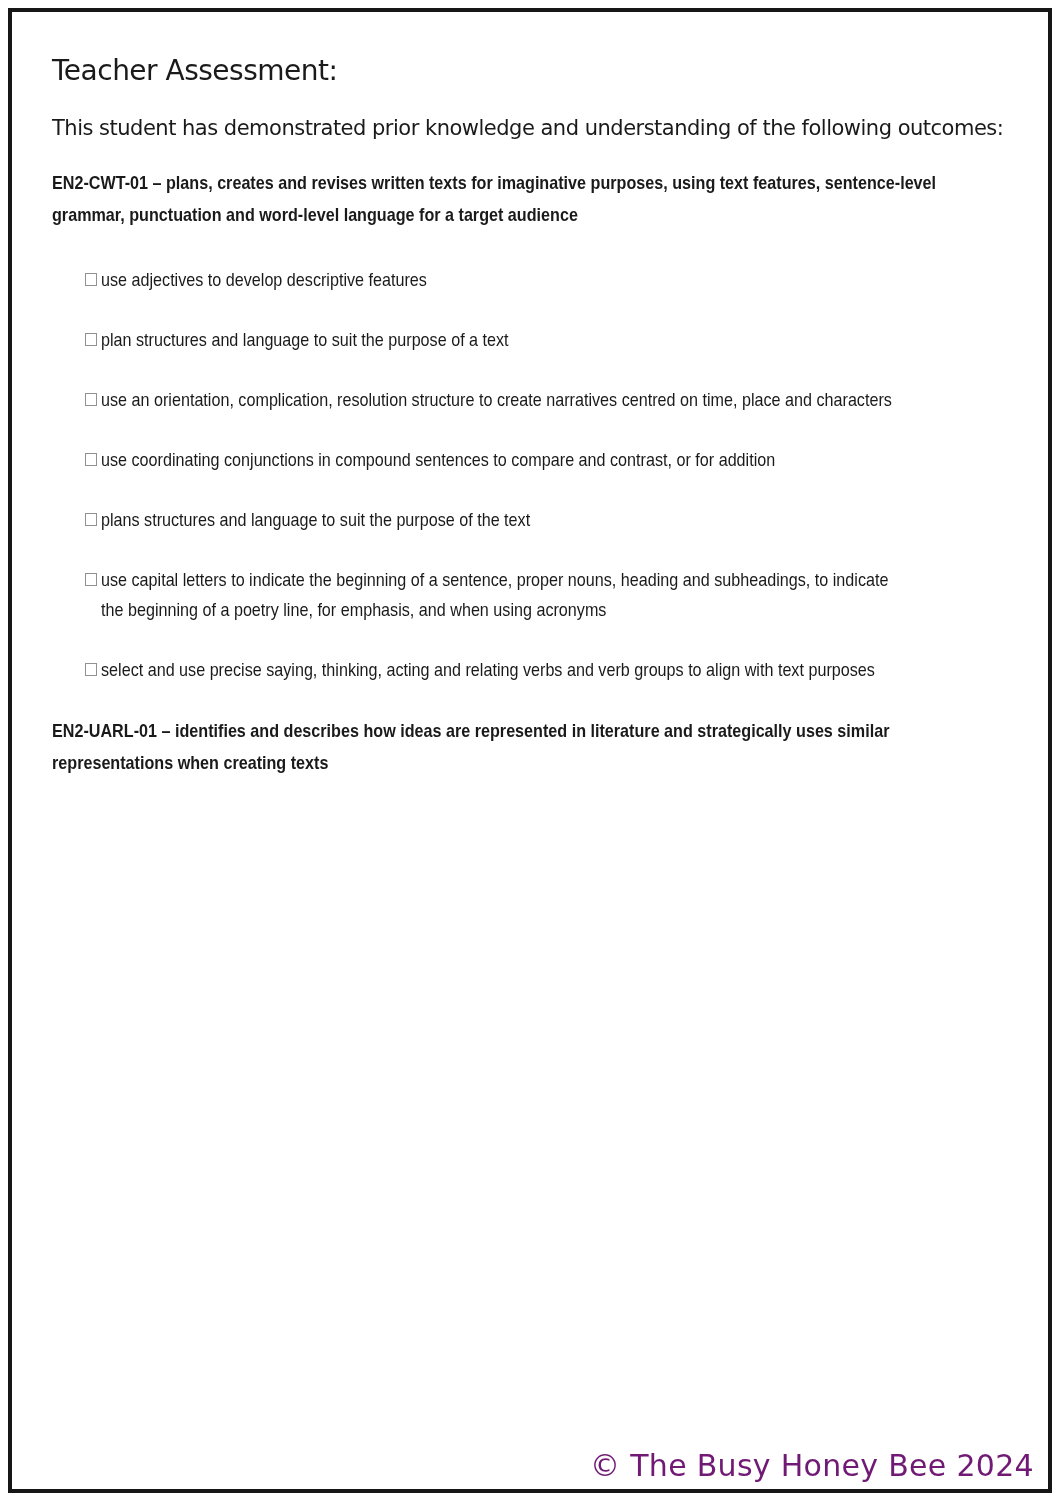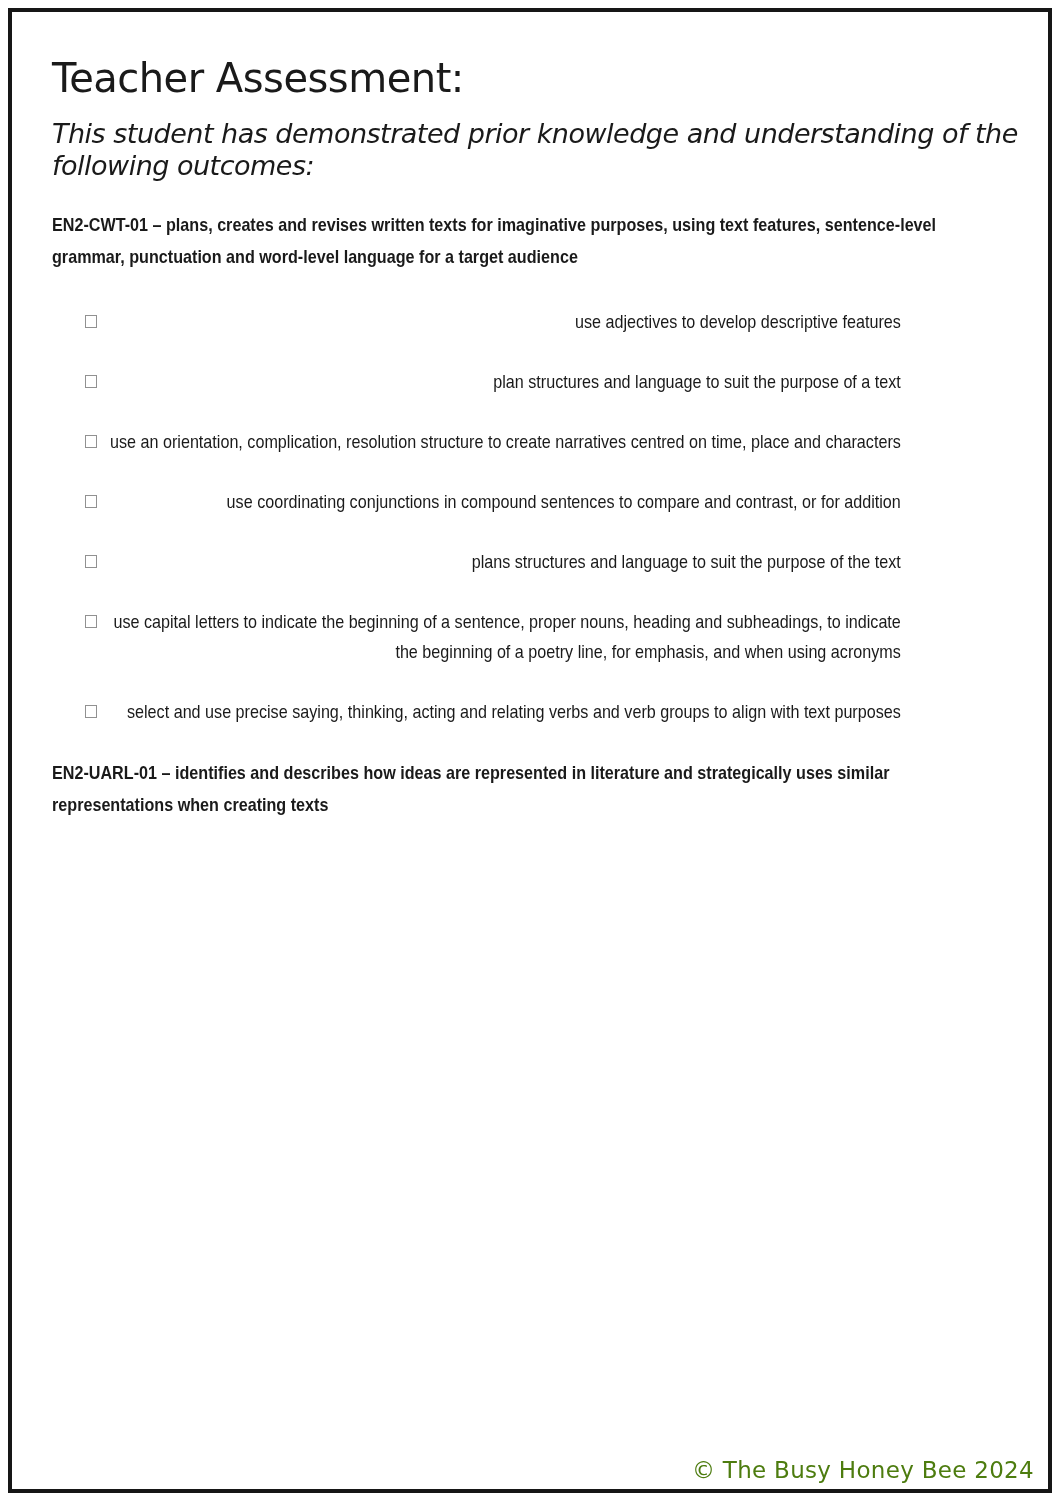--- a/index.html
+++ b/index.html
@@ -20,33 +20,32 @@
     background: #ffffff;
   }
   .content {
     position: absolute;
     left: 40px;
     top: 42px;
     right: 6px;
   }
   .doc-title {
     font-family: "DejaVu Sans", sans-serif;
-    font-size: 40px;
+    font-size: 28px;
     font-weight: 400;
     letter-spacing: -0.5px;
     line-height: 1.2;
     margin: 0;
   }
   .doc-subtitle {
     font-family: "DejaVu Sans", sans-serif;
-    font-size: 27px;
+    font-size: 21px;
     letter-spacing: -0.5px;
     line-height: 1.2;
-    margin: 16px 0 0 0;
-    font-style: italic;
+    margin: 28px 0 0 0;
   }
   .outcome {
     font-size: 19px;
     font-weight: 700;
     line-height: 32px;
     margin: 26px 0 0 0;
     width: 1060px;
     transform: scaleX(0.85);
     transform-origin: 0 0;
   }
@@ -54,21 +53,20 @@
     list-style: none;
     margin: 34px 0 0 0;
     padding: 0 0 0 33px;
   }
   .check-item {
     display: flex;
     align-items: flex-start;
     gap: 4px;
     line-height: 30px;
     margin-bottom: 30px;
-    text-align: right;
   }
   .cbox {
     flex: 0 0 auto;
     width: 12px;
     height: 13px;
     box-sizing: border-box;
     border: 1.5px solid #919191;
     background: #ffffff;
     margin-top: 8px;
   }
@@ -77,23 +75,23 @@
     font-size: 19px;
     width: 990px;
     transform: scaleX(0.85);
     transform-origin: 0 0;
   }
   .footer-credit {
     position: absolute;
     right: 14px;
     bottom: 6px;
     font-family: "DejaVu Sans", sans-serif;
-    font-size: 23px;
+    font-size: 30px;
     letter-spacing: 0.3px;
-    color: #4d7c0f;
+    color: #701a75;
   }
 </style>
 </head>
 <body>
 
 <div class="sheet">
 
   <div class="content">
 
     <h1 class="doc-title">Teacher Assessment:</h1>

